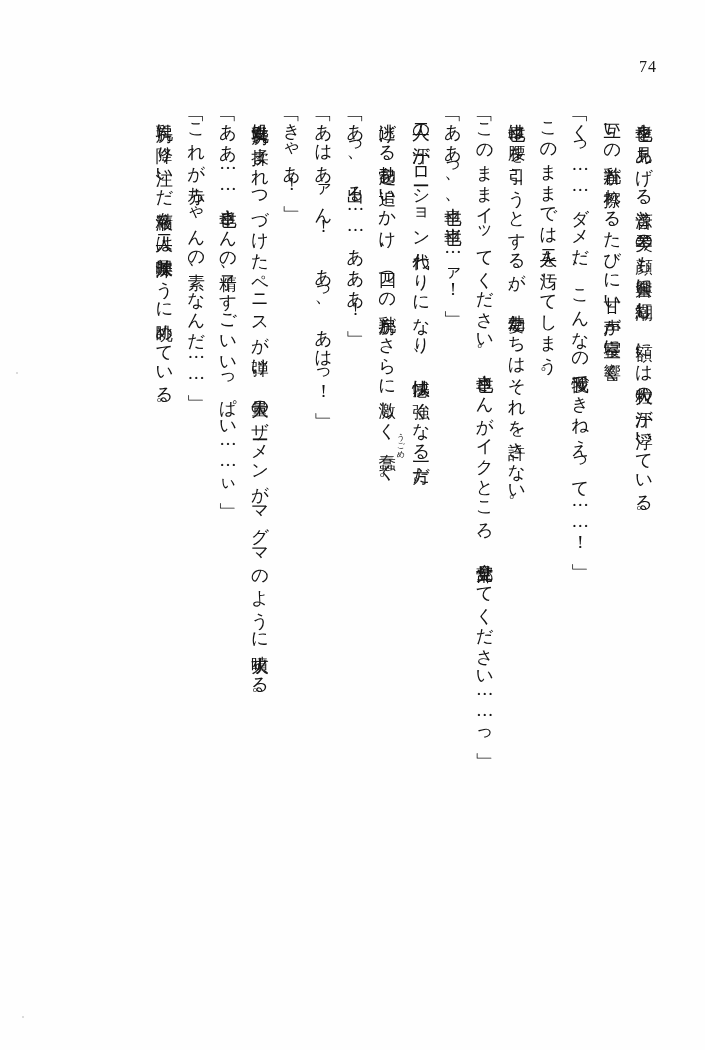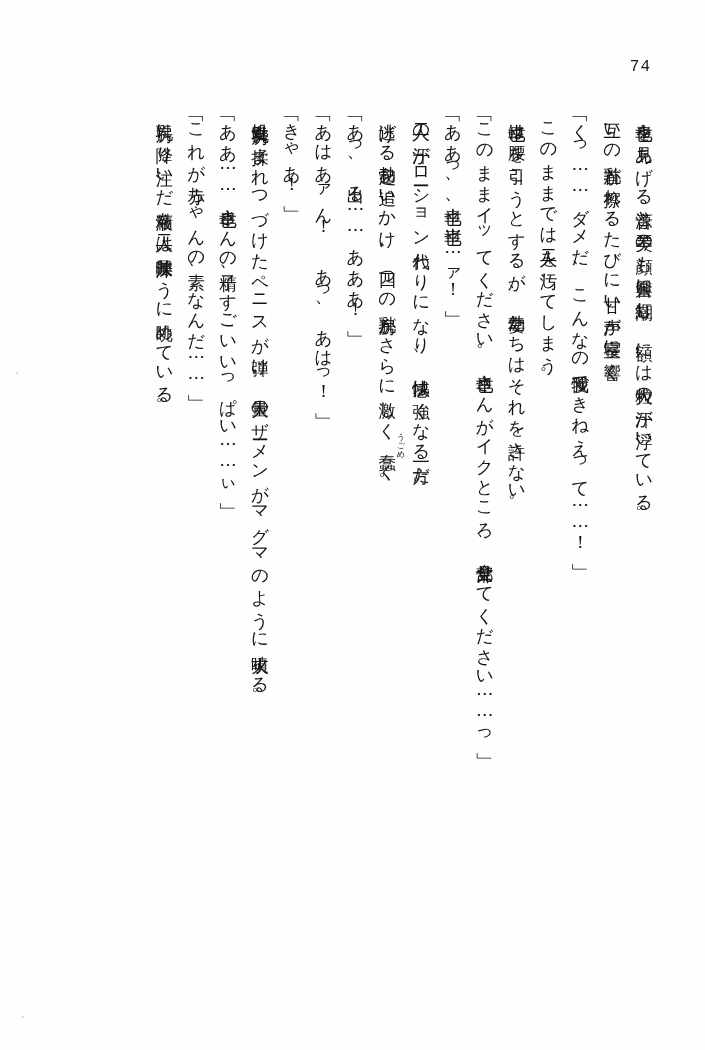--- a/index.html
+++ b/index.html
@@ -18,25 +18,25 @@
 
   .page {
     position: absolute;
     inset: 0;
     background: #fefefe;
   }
 
   .page-number {
     position: absolute;
     top: 58px;
-    right: 54px;
+    right: 48px;
     font-size: 16px;
     letter-spacing: 1px;
     color: #1a1a1a;
-    font-family: Liberation Mono, monospace;
+    font-family: Liberation Serif, serif;
   }
 
   
   .text-body {
     position: absolute;
     top: 110px;
     right: 46px;
     left: 60px;
     bottom: 70px;
     writing-mode: vertical-rl;

